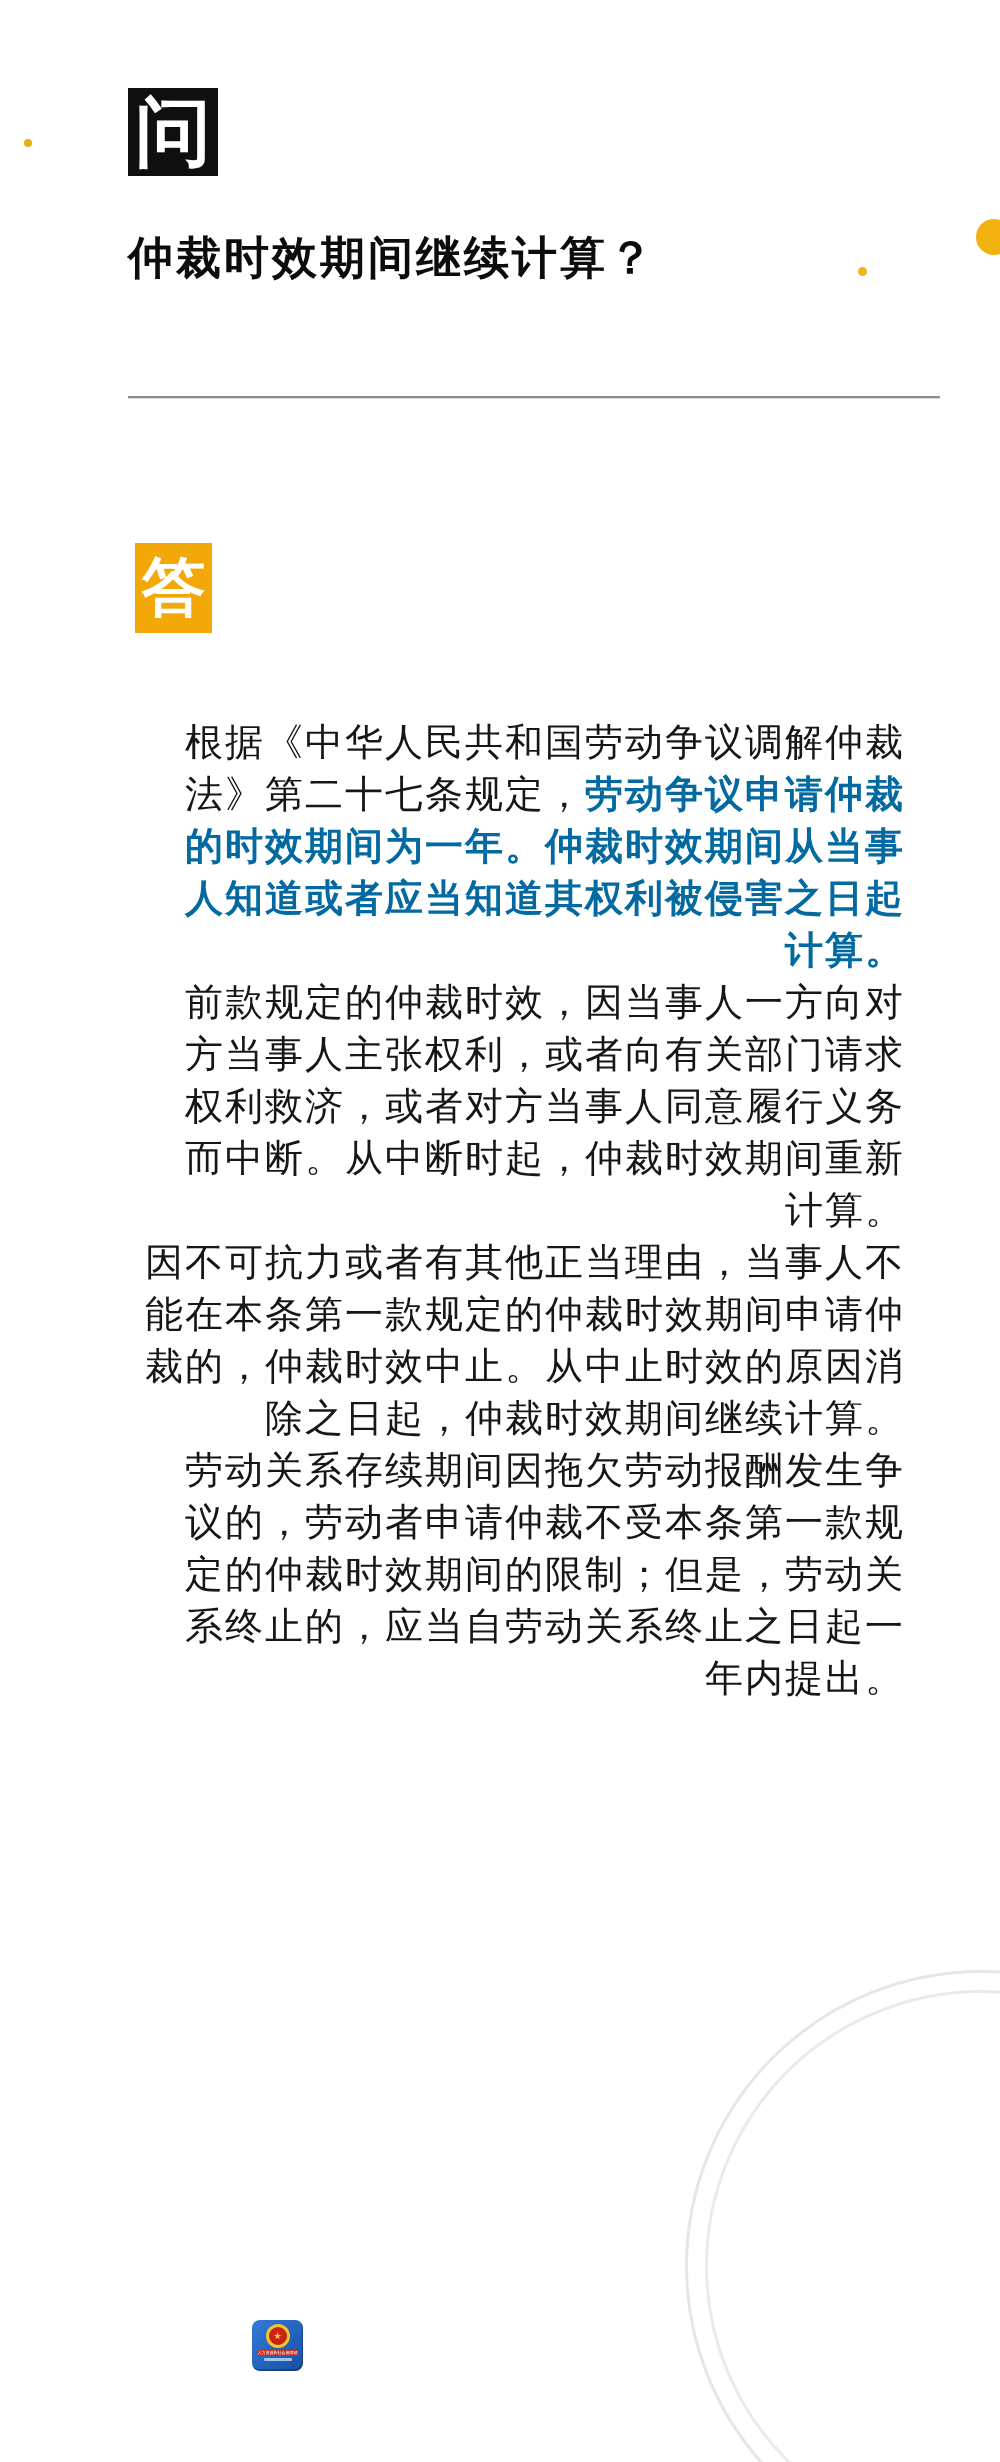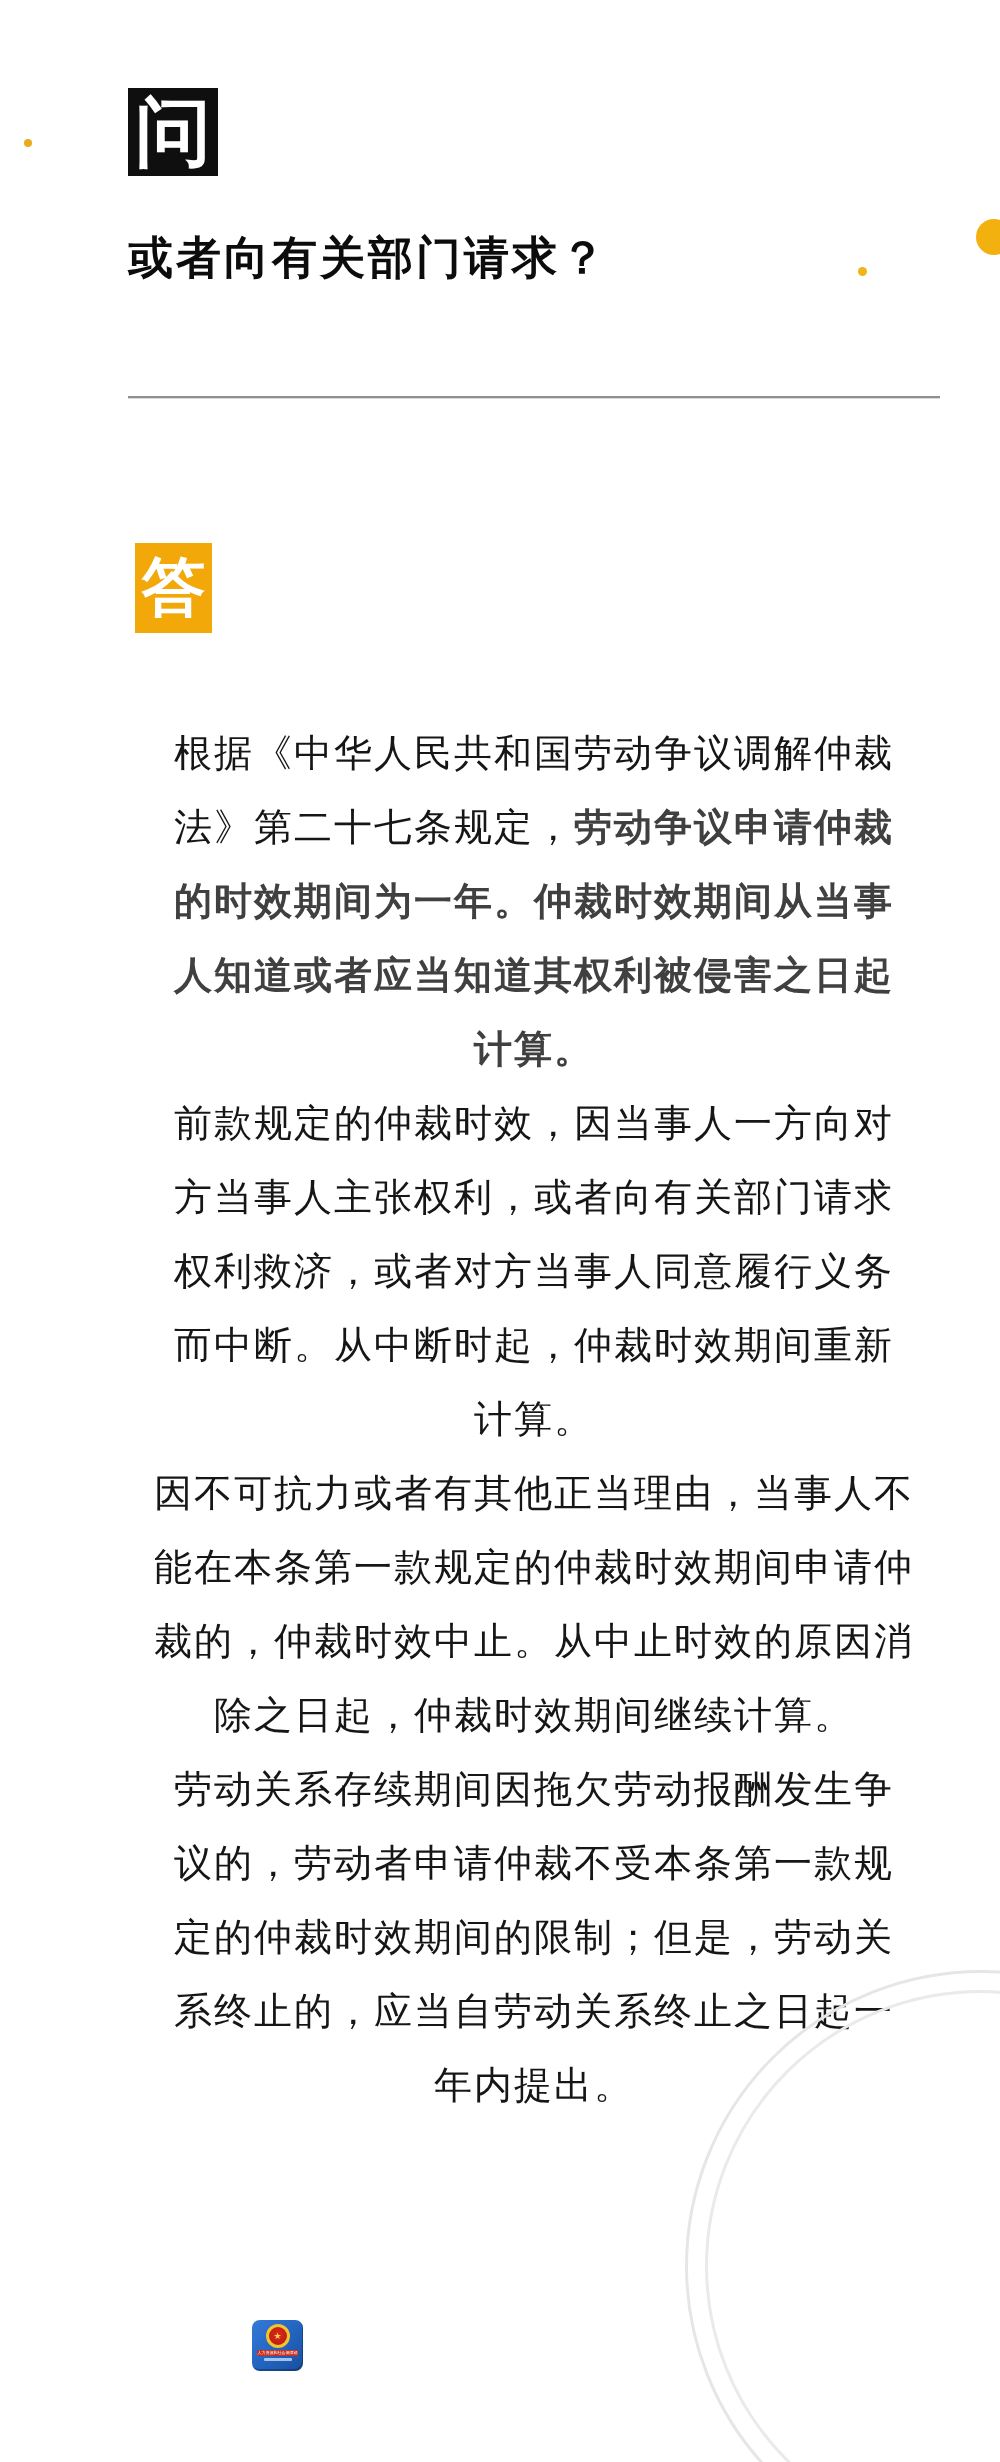--- a/index.html
+++ b/index.html
@@ -39,27 +39,27 @@
     font-size:45px;font-weight:700;color:#0c0c0c;letter-spacing:3px;
     font-family:"Liberation Sans",sans-serif;white-space:nowrap;
   }
   
   #divider{
     position:absolute;left:128px;top:396px;width:812px;height:2px;
     background:#8f8f8f;border-bottom:1px solid #d9d9d9;
   }
   
   #body-text{
-    position:absolute;left:140px;top:716px;width:788px;
-    font-size:38px;line-height:74px;letter-spacing:2px;color:#161616;
+    position:absolute;left:117px;top:716px;width:788px;
+    font-size:38px;line-height:52px;letter-spacing:2px;color:#161616;
     font-family:"Liberation Serif",serif;
-    white-space:pre-line;text-align:center;
+    white-space:pre-line;text-align:right;
   }
   #body-text .seg-bold{
-    font-weight:700;color:#404040;
+    font-weight:700;color:#0369a1;
     font-family:"Liberation Sans",sans-serif;
   }
   
   #footer-logo{
     position:absolute;left:252px;top:2320px;width:51px;height:51px;border-radius:8px;
     background:linear-gradient(135deg,#3579d8 0%,#2263bd 55%,#1a4f9e 100%);
     box-shadow:inset -1px -2px 0 rgba(0,0,0,0.25);
     display:flex;flex-direction:column;align-items:center;justify-content:flex-start;
     padding-top:4px;box-sizing:border-box;
   }
@@ -88,21 +88,21 @@
 <body>
 
 <div id="canvas">
 
   <div class="dot" id="dot-top-left"></div>
 
   <div id="wen-block">
     <span class="seal-glyph">问</span>
   </div>
 
-  <div id="page-title">或者向有关部门请求？</div>
+  <div id="page-title">仲裁时效期间继续计算？</div>
 
   <div class="dot" id="dot-title-right"></div>
   <div class="dot" id="circle-corner"></div>
 
   <div id="divider"></div>
 
   <div id="da-block">
     <span class="seal-glyph">答</span>
   </div>
 

